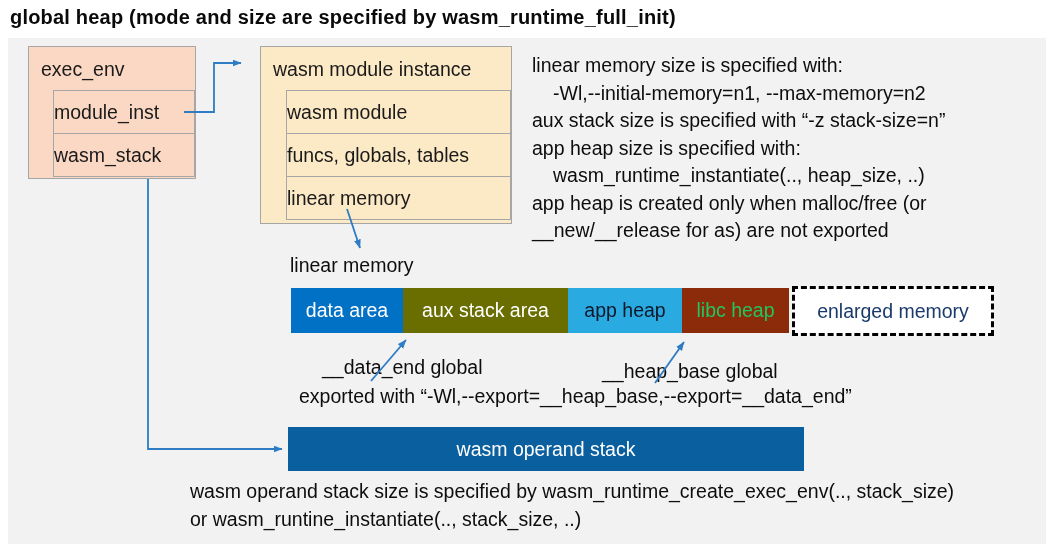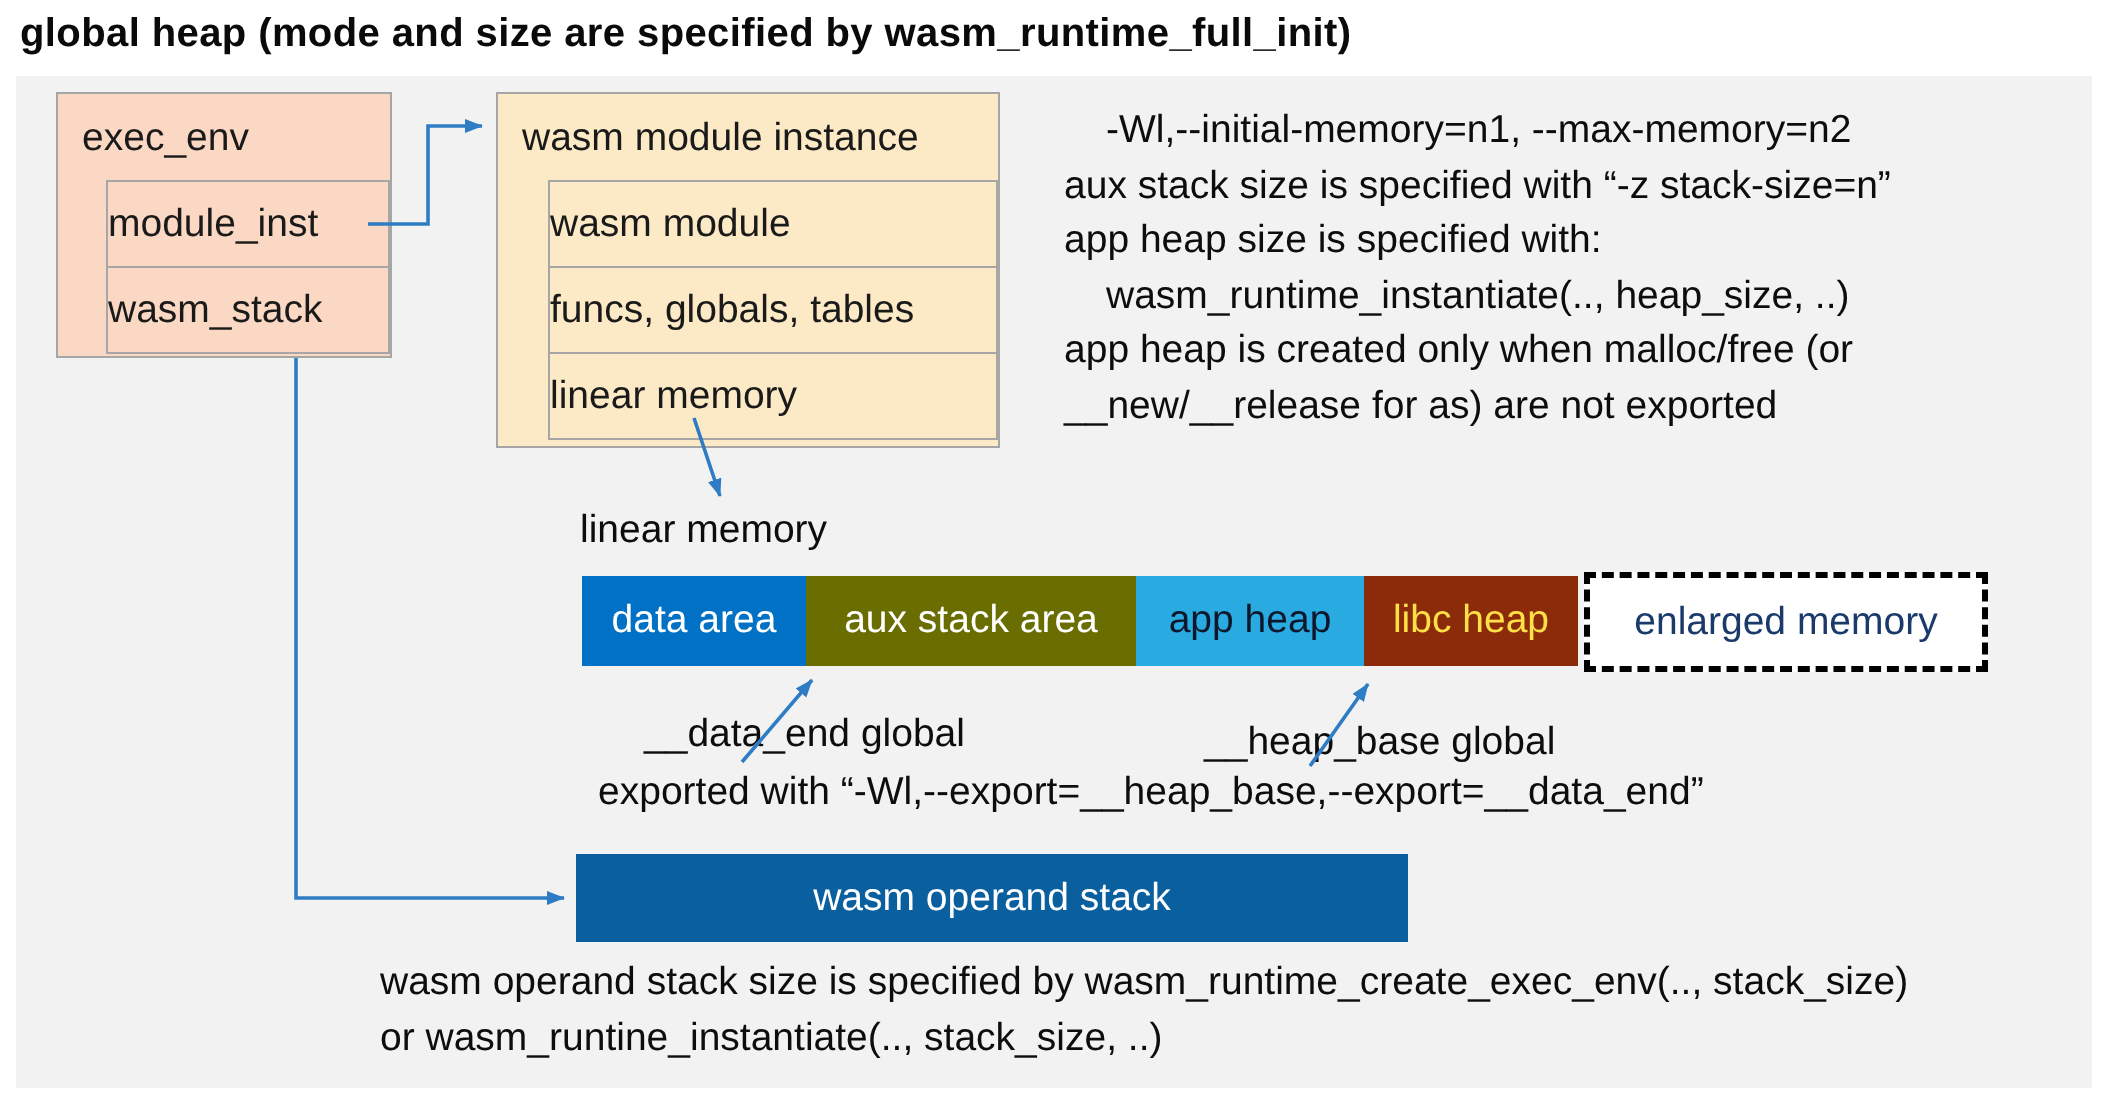--- a/index.html
+++ b/index.html
@@ -6,21 +6,21 @@
   #app{
     position:relative;width:1054px;height:547px;background:#ffffff;
     font-family:"Liberation Sans","DejaVu Sans",sans-serif;color:#111;overflow:hidden;
   }
   .panel{position:absolute;left:8px;top:38px;width:1038px;height:506px;background:#f2f2f2;}
   .title{position:absolute;left:10px;top:6px;font-size:20px;font-weight:600;color:#0a0a0a;letter-spacing:.2px;}
 
   
   .nbox{position:absolute;border:1px solid #a6a6a6;box-sizing:border-box;}
   .exec{left:28px;top:46px;width:168px;height:133px;background:#fbd8c4;}
-  .mi{left:248px;top:46px;width:252px;height:178px;background:#fcE9c6;background:#fce9c6;}
+  .mi{left:260px;top:46px;width:252px;height:178px;background:#fcE9c6;background:#fce9c6;}
   .nbox .hdr{height:44px;display:flex;align-items:center;padding-left:12px;font-size:19.5px;color:#1a1a1a;}
   .nbox .row{box-sizing:border-box;height:44px;margin-left:24px;margin-top:-1px;
     border:1px solid #a6a6a6;display:flex;align-items:center;
     font-size:19.5px;color:#1a1a1a;background:inherit;}
   .mi .row{margin-left:25px;}
 
   
   .notes{position:absolute;left:532px;top:52px;font-size:19.5px;line-height:27.5px;color:#0d0d0d;}
   .notes .indent{padding-left:21px;}
 
@@ -32,21 +32,21 @@
     color:#fff;font-size:19.5px;white-space:nowrap;}
   .mem-enlarged{position:absolute;left:792px;top:286px;width:196px;height:44px;
     background:#fff;border:3px dashed #000;display:flex;align-items:center;justify-content:center;
     font-size:19.5px;color:#1a3a6b;}
 
   .ann{position:absolute;font-size:19.5px;color:#0d0d0d;white-space:nowrap;}
   .ann-dataend{left:322px;top:356px;}
   .ann-heapbase{left:602px;top:360px;}
   .ann-exported{left:299px;top:385px;}
 
-  .opstack{position:absolute;left:288px;top:427px;width:416px;height:44px;background:#0a5f9e;
+  .opstack{position:absolute;left:288px;top:427px;width:516px;height:44px;background:#0a5f9e;
     color:#fff;display:flex;align-items:center;justify-content:center;font-size:19.5px;}
 
   .footer{position:absolute;left:190px;top:477px;font-size:19.5px;line-height:28px;color:#0d0d0d;}
 
   svg.overlay{position:absolute;left:0;top:0;width:1054px;height:547px;pointer-events:none;}
 </style>
 </head>
 <body>
 
 <div id="app">
@@ -62,35 +62,36 @@
   </div>
 
   <div class="nbox mi">
     <div class="hdr">wasm module instance</div>
     <div class="row">wasm module</div>
     <div class="row">funcs, globals, tables</div>
     <div class="row">linear memory</div>
   </div>
 
   <div class="notes">
+    <div>linear memory size is specified with:</div>
     <div class="indent">-Wl,--initial-memory=n1, --max-memory=n2</div>
     <div>aux stack size is specified with “-z stack-size=n”</div>
     <div>app heap size is specified with:</div>
     <div class="indent">wasm_runtime_instantiate(.., heap_size, ..)</div>
     <div>app heap is created only when malloc/free (or</div>
     <div>__new/__release for as) are not exported</div>
   </div>
 
   <div class="lm-label">linear memory</div>
 
   <div class="membar">
     <div class="mem-seg" style="color: rgb(255, 255, 255); background: rgb(0, 113, 197); width: 112px;">data area</div>
     <div class="mem-seg" style="color: rgb(255, 255, 255); background: rgb(106, 110, 0); width: 165px;">aux stack area</div>
     <div class="mem-seg" style="color: #0f172a; background: rgb(41, 171, 226); width: 114px;">app heap</div>
-    <div class="mem-seg" style="color: #fde047; background: rgb(139, 43, 10); width: 107px;">libc heap</div>
+    <div class="mem-seg" style="color: #22c55e; background: rgb(139, 43, 10); width: 107px;">libc heap</div>
   </div>
   <div class="mem-enlarged" style="color: rgb(26, 58, 107);">enlarged memory</div>
 
   <div class="ann ann-dataend">__data_end global</div>
   <div class="ann ann-heapbase">__heap_base global</div>
   <div class="ann ann-exported">exported with “-Wl,--export=__heap_base,--export=__data_end”</div>
 
   <div class="opstack" style="background: rgb(10, 95, 158);">wasm operand stack</div>
 
   <div class="footer">

